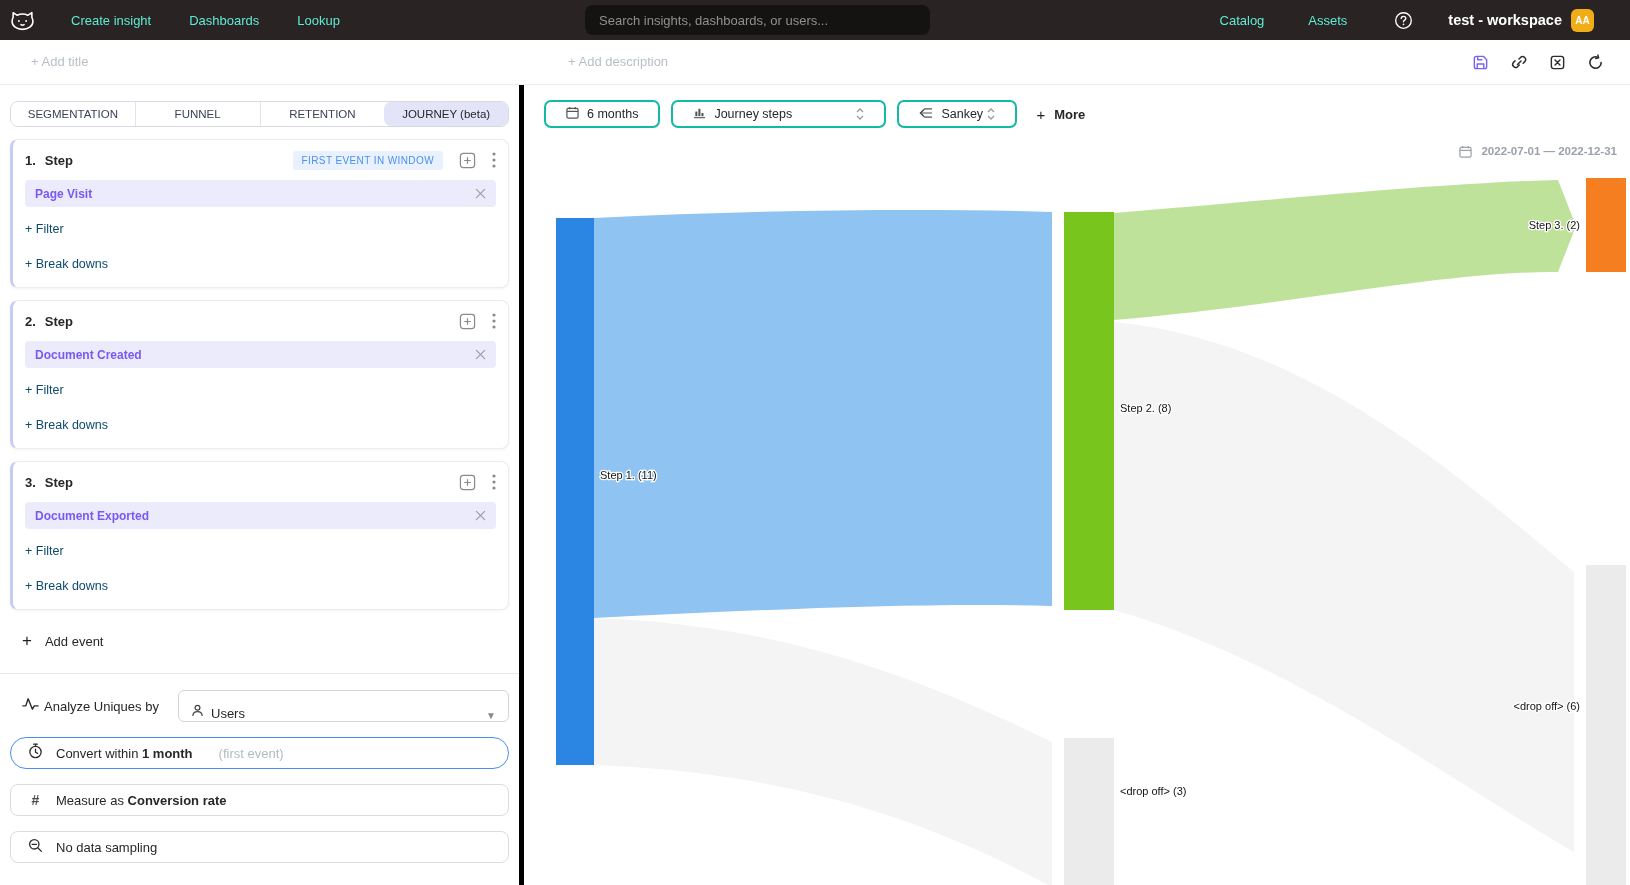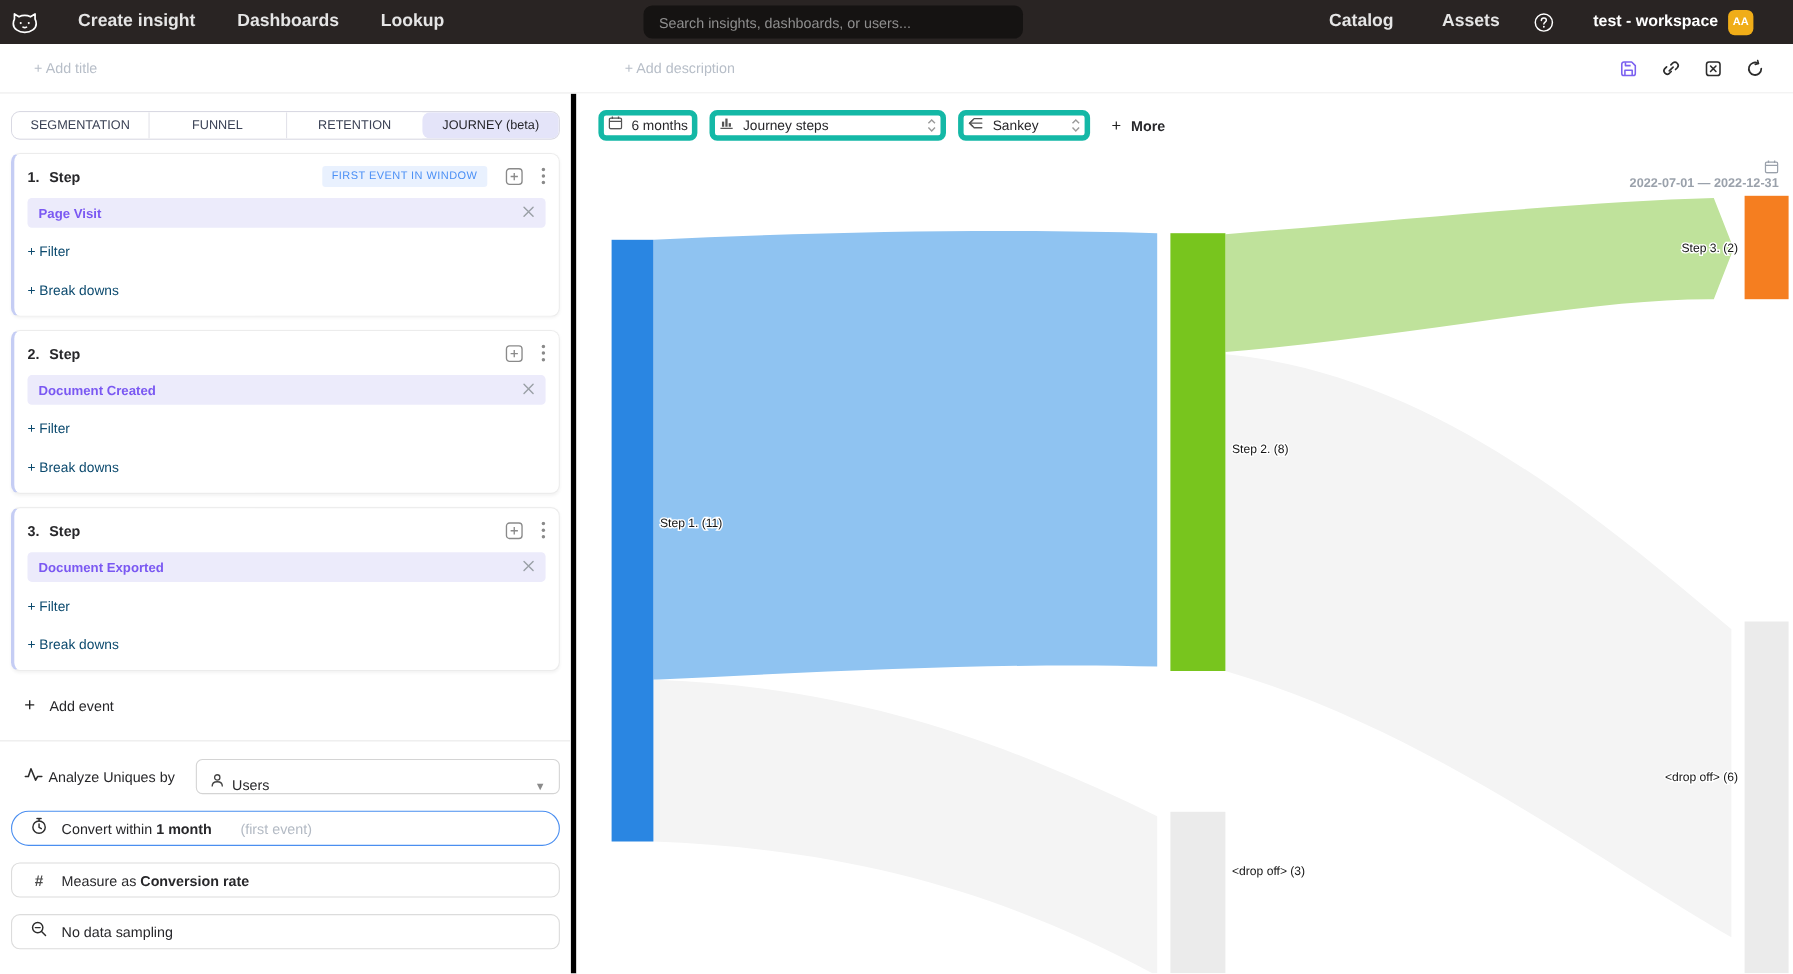--- a/index.html
+++ b/index.html
@@ -3,28 +3,28 @@
 <meta charset="utf-8">
 <style>
   * { margin:0; padding:0; box-sizing:border-box; }
   html,body { width:1630px; height:885px; overflow:hidden; background:#fff;
               font-family:"Liberation Sans", sans-serif; color:#27272a; }
 
   
   .navbar { height:40px; background:#292423; display:flex; align-items:center; position:relative; color:#fff; }
   .navbar .logo { margin:0 0 0 10px; display:flex; align-items:center; }
   .nav-menu { display:flex; align-items:center; margin-left:36px; column-gap:38px; }
-  .nav-item { font-size:16px; font-weight:bold; color:#e5e5e5; cursor:pointer; white-space:nowrap; }
+  .nav-item { font-size:13px; font-weight:normal; color:#5eead4; cursor:pointer; white-space:nowrap; }
   .nav-search { position:absolute; left:585px; top:5px; width:345px; height:30px; background:#151312;
                 border:none; border-radius:8px; color:#cfcfcf; font-size:13px; padding:0 14px;
                 font-family:"Liberation Sans", sans-serif; }
   .nav-search::placeholder { color:#8f8f8f; }
   .nav-right { position:absolute; right:36px; top:0; height:40px; display:flex; align-items:center; }
   .nav-right .nav-item.catalog { margin-right:44px; }
-  .nav-right .nav-item.assets { margin-right:31px; }
+  .nav-right .nav-item.assets { margin-right:47px; }
   .help-icon { width:19px; height:19px; margin-right:35px; cursor:pointer; }
   .workspace { font-size:14.5px; font-weight:bold; margin-right:9px; white-space:nowrap; }
   .avatar { width:23px; height:23px; background:#f0ad18; border-radius:6px; color:#fff;
             font-size:10px; font-weight:bold; display:flex; align-items:center; justify-content:center; cursor:pointer; }
 
   
   .titlebar { height:45px; border-bottom:1px solid #ececec; position:relative; background:#fff; }
   .add-title { position:absolute; left:31px; top:14px; font-size:13px; color:#b7bec8; cursor:text; }
   .add-desc  { position:absolute; left:568px; top:14px; font-size:13px; color:#b7bec8; cursor:text; }
   .tb-icons { position:absolute; right:26px; top:13px; display:flex; column-gap:21px; align-items:center; }
@@ -72,32 +72,32 @@
 
   .pill-box { margin-top:15px; height:32px; display:flex; align-items:center; padding:4px 17px;
               border:1px solid #dcdcdc; border-radius:8px; cursor:pointer; background:#fff; }
   .pill-box.focused { border:1.5px solid #4a8ef0; border-radius:16px; }
   .pill-box .txt { font-size:13px; margin-left:13px; }
   .pill-box .note { font-size:13px; color:#b3bac4; margin-left:26px; }
   .hash { font-size:14px; font-weight:bold; color:#4d4d4d; width:15px; text-align:center; }
 
   
   .chart-toolbar { display:flex; align-items:center; padding:15px 0 0 20px; column-gap:11px; }
-  .tool-btn { height:28px; border:5px solid #14b8a6; border-radius:7px; background:#fff; display:flex;
-              align-items:center; padding:0 4px; cursor:pointer;justify-content:flex-end; }
+  .tool-btn { height:28px; border:2px solid #14b8a6; border-radius:7px; background:#fff; display:flex;
+              align-items:center; padding:0 20px; cursor:pointer;justify-content:flex-end; }
   .tool-btn .t { font-size:12.5px; margin-left:8px; white-space:nowrap; }
   .tool-select { width:215px; }
   .tool-select.small { width:120px; }
   .tool-select .updown { margin-left:auto; display:flex; flex-direction:column; row-gap:2px; }
   .more-btn { display:flex; align-items:center; margin-left:8px; cursor:pointer; }
   .more-btn .plus { font-size:15px; color:#222; margin-right:9px; }
   .more-btn .t { font-size:13px; font-weight:bold; }
 
-  .date-row { position:absolute; top:60px; right:13px; display:flex; align-items:flex-end; column-gap:9px;
-              color:#9aa1ab; font-size:11.5px; font-weight:bold;flex-direction:column; }
+  .date-row { position:absolute; top:60px; right:13px; display:flex; align-items:flex-start; column-gap:9px;
+              color:#9aa1ab; font-size:11.5px; font-weight:bold; }
 
   .sankey { position:absolute; left:0; top:55px; }
   .sankey text { font-size:11px; fill:#141414; paint-order:stroke; stroke:#ffffff; stroke-width:2.5px; }
 </style>
 </head>
 <body>
 
 <header class="navbar">
   <div class="logo">
     <svg width="25" height="25" viewBox="0 0 24 24" fill="none" stroke="#fff" stroke-width="1.5" stroke-linejoin="round" stroke-linecap="round">

